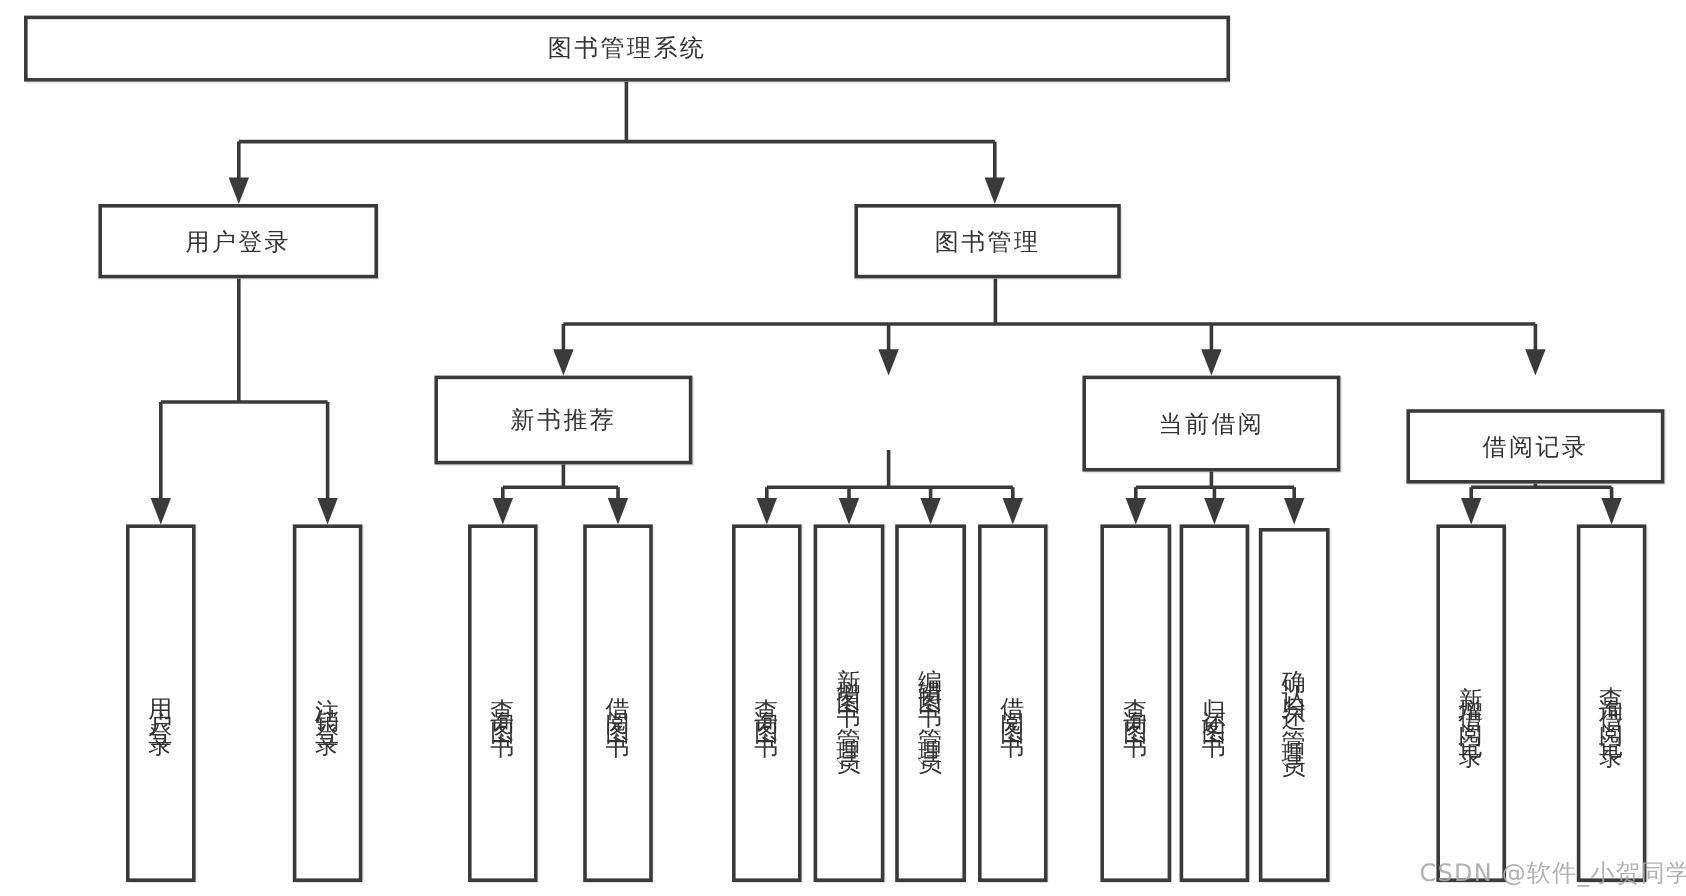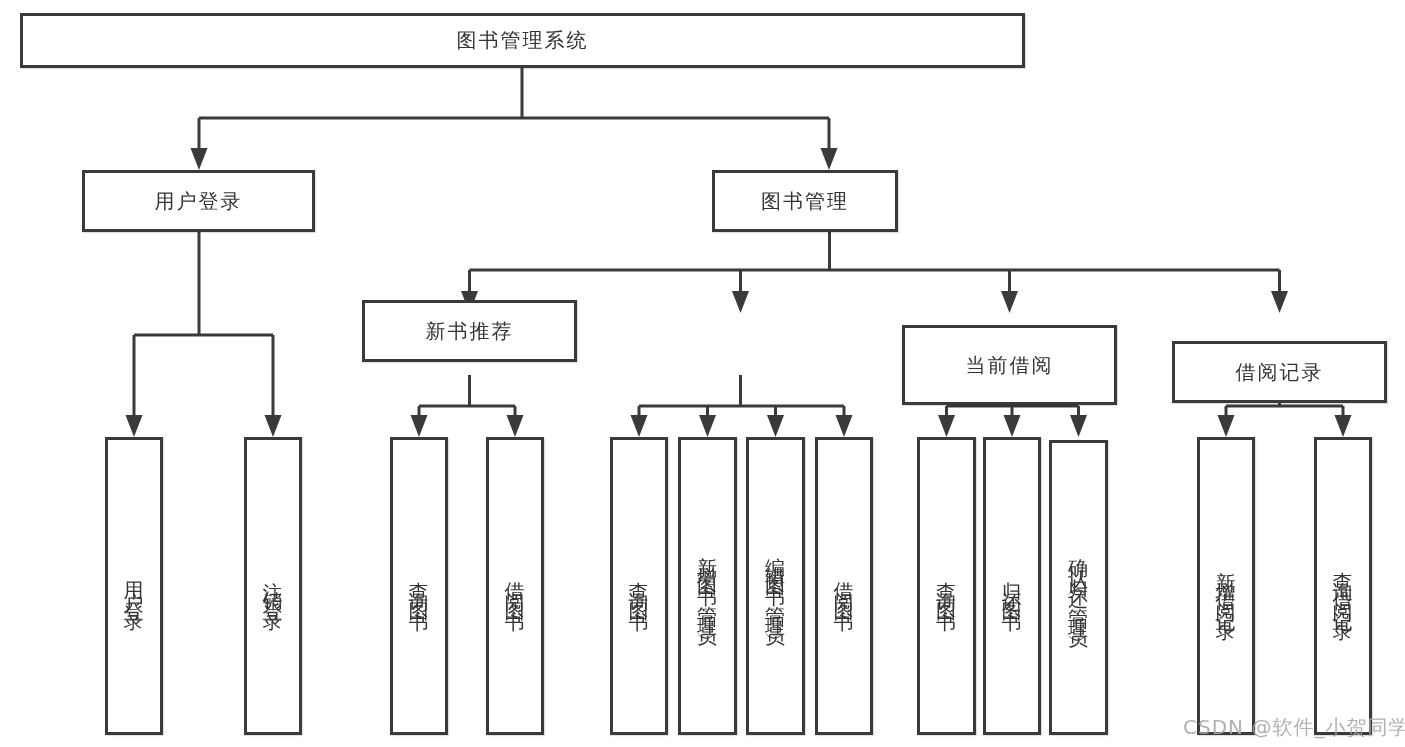--- a/index.html
+++ b/index.html
@@ -122,24 +122,24 @@
       <polygon points="1003.5,415 1020.5,415 1012,437"></polygon>
       <polygon points="1070,415 1087,415 1078.5,437"></polygon>
       <polygon points="1217.5,415 1234.5,415 1226,437"></polygon>
       <polygon points="1334.5,415 1351.5,415 1343,437"></polygon>
     </g>
   </svg>
 
   <div class="node h" style="left:20px; top:13px; width:1005px; height:55px;">图书管理系统</div>
 
   <div class="node h" style="left:82px; top:170px; width:233px; height:62px;">用户登录</div>
-  <div class="node h" style="left:712px; top:170px; width:186px; height:62px;">图书管理</div>
+  <div class="node h" style="left:712px; top:170px; width:222px; height:62px;">图书管理</div>
 
-  <div class="node h" style="left:362px; top:300px; width:215px; height:62px;">新书推荐</div>
-  <div class="node h" style="left:902px; top:313px; width:215px; height:80px;margin-top:12px;">当前借阅</div>
+  <div class="node h" style="left:362px; top:313px; width:215px; height:74px;">新书推荐</div>
+  <div class="node h" style="left:902px; top:313px; width:215px; height:80px;">当前借阅</div>
   <div class="node h" style="left:1172px; top:313px; width:215px; height:62px;margin-top:28px;">借阅记录</div>
 
   <div class="node v" style="left:105px; top:437px; width:58px; height:298px;">用户登录</div>
   <div class="node v" style="left:244px; top:437px; width:58px; height:298px;">注销登录</div>
 
   <div class="node v" style="left:390px; top:437px; width:58px; height:298px;">查询图书</div>
   <div class="node v" style="left:486px; top:437px; width:58px; height:298px;">借阅图书</div>
 
   <div class="node v" style="left:610px; top:437px; width:58px; height:298px;">查询图书</div>
   <div class="node v" style="left:678px; top:437px; width:59px; height:298px;">新增图书（管理员）</div>

